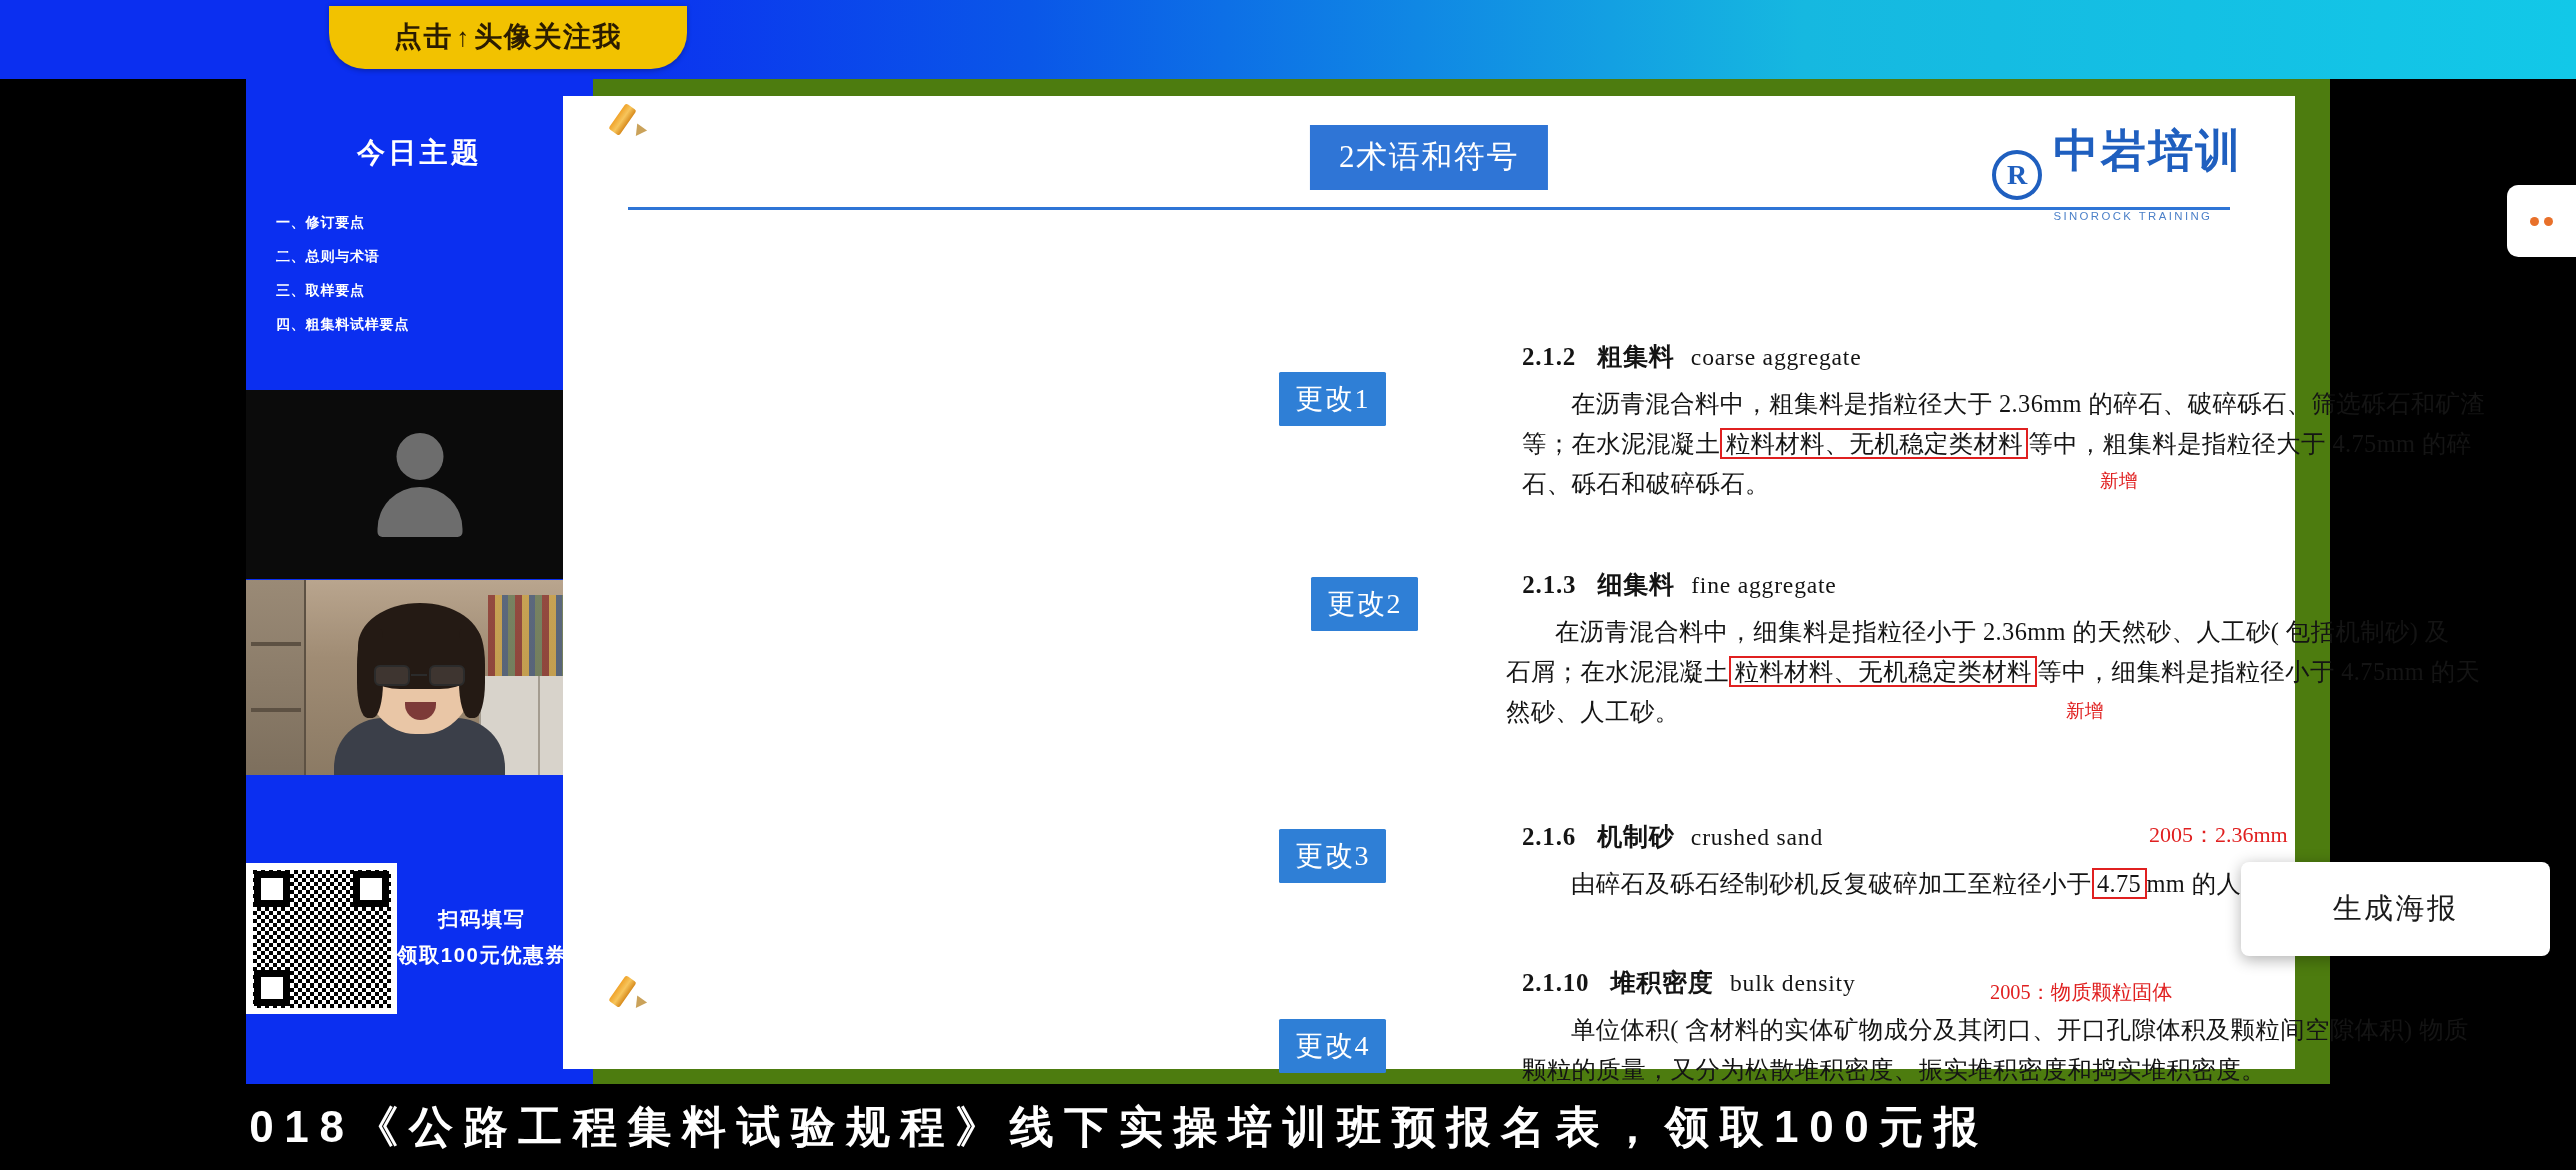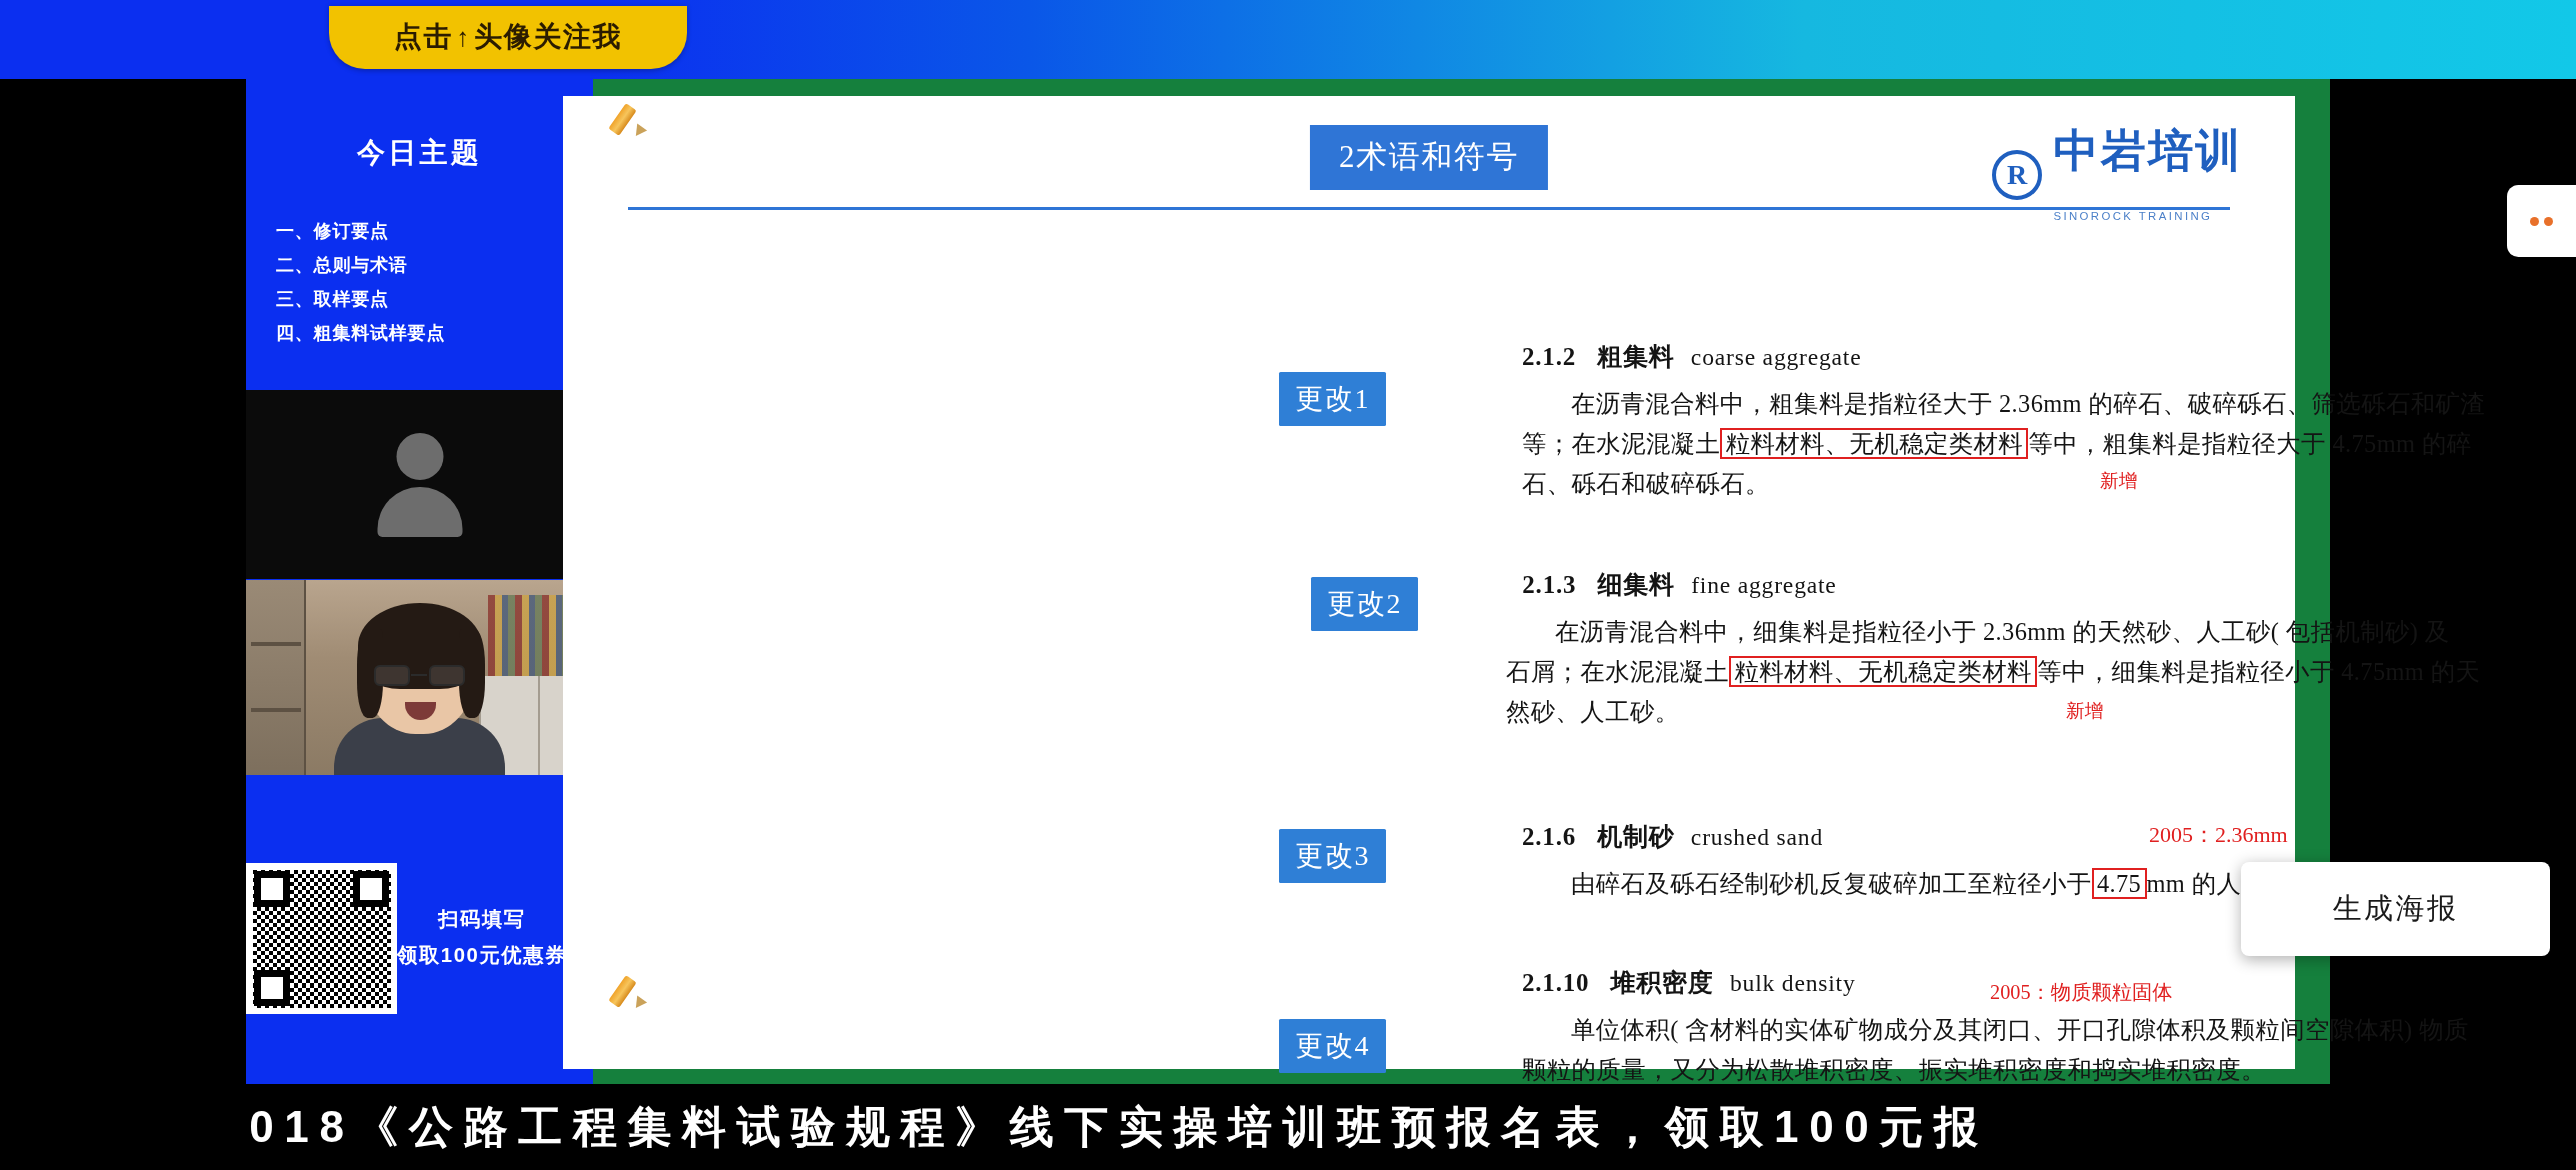--- a/index.html
+++ b/index.html
@@ -5,21 +5,21 @@
   * { box-sizing: border-box; margin: 0; padding: 0; }
   html, body {
     width: 2576px; height: 1171px;
     background: #000;
     font-family: "Liberation Sans", sans-serif;
     overflow: hidden;
   }
   #root {
     position: relative;
     width: 2552px; height: 1171px;
-    background: #15803d;
+    background: #4d7c0f;
   }
 
   
   .left-col {
     position: absolute;
     left: 246px; top: 0;
     width: 347px; height: 1171px;
     background: #0b2ff0;
   }
 
@@ -68,24 +68,24 @@
     left: 246px; top: 134px;
     width: 347px;
     text-align: center;
     color: #fff;
     font-size: 28px;
     font-weight: bold;
     letter-spacing: 3.3px;
   }
   .topic-list {
     position: absolute;
-    left: 276px; top: 214px;
+    left: 276px; top: 205px;
     width: 317px;
     color: #ffffff;
-    font-size: 18px;
+    font-size: 14px;
     line-height: 34px;
     font-weight: bold;
     letter-spacing: 0.8px;
   }
 
   
   .avatar-panel {
     position: absolute;
     left: 246px; top: 390px;
     width: 347px; height: 189px;

